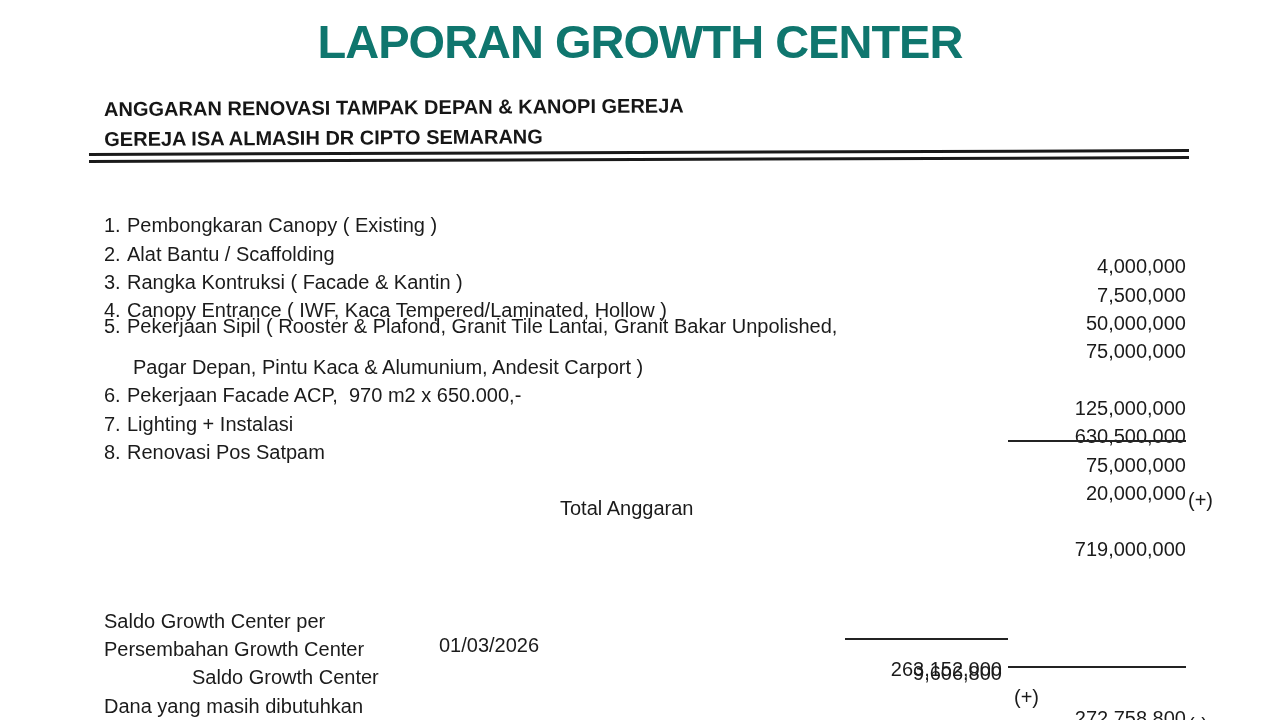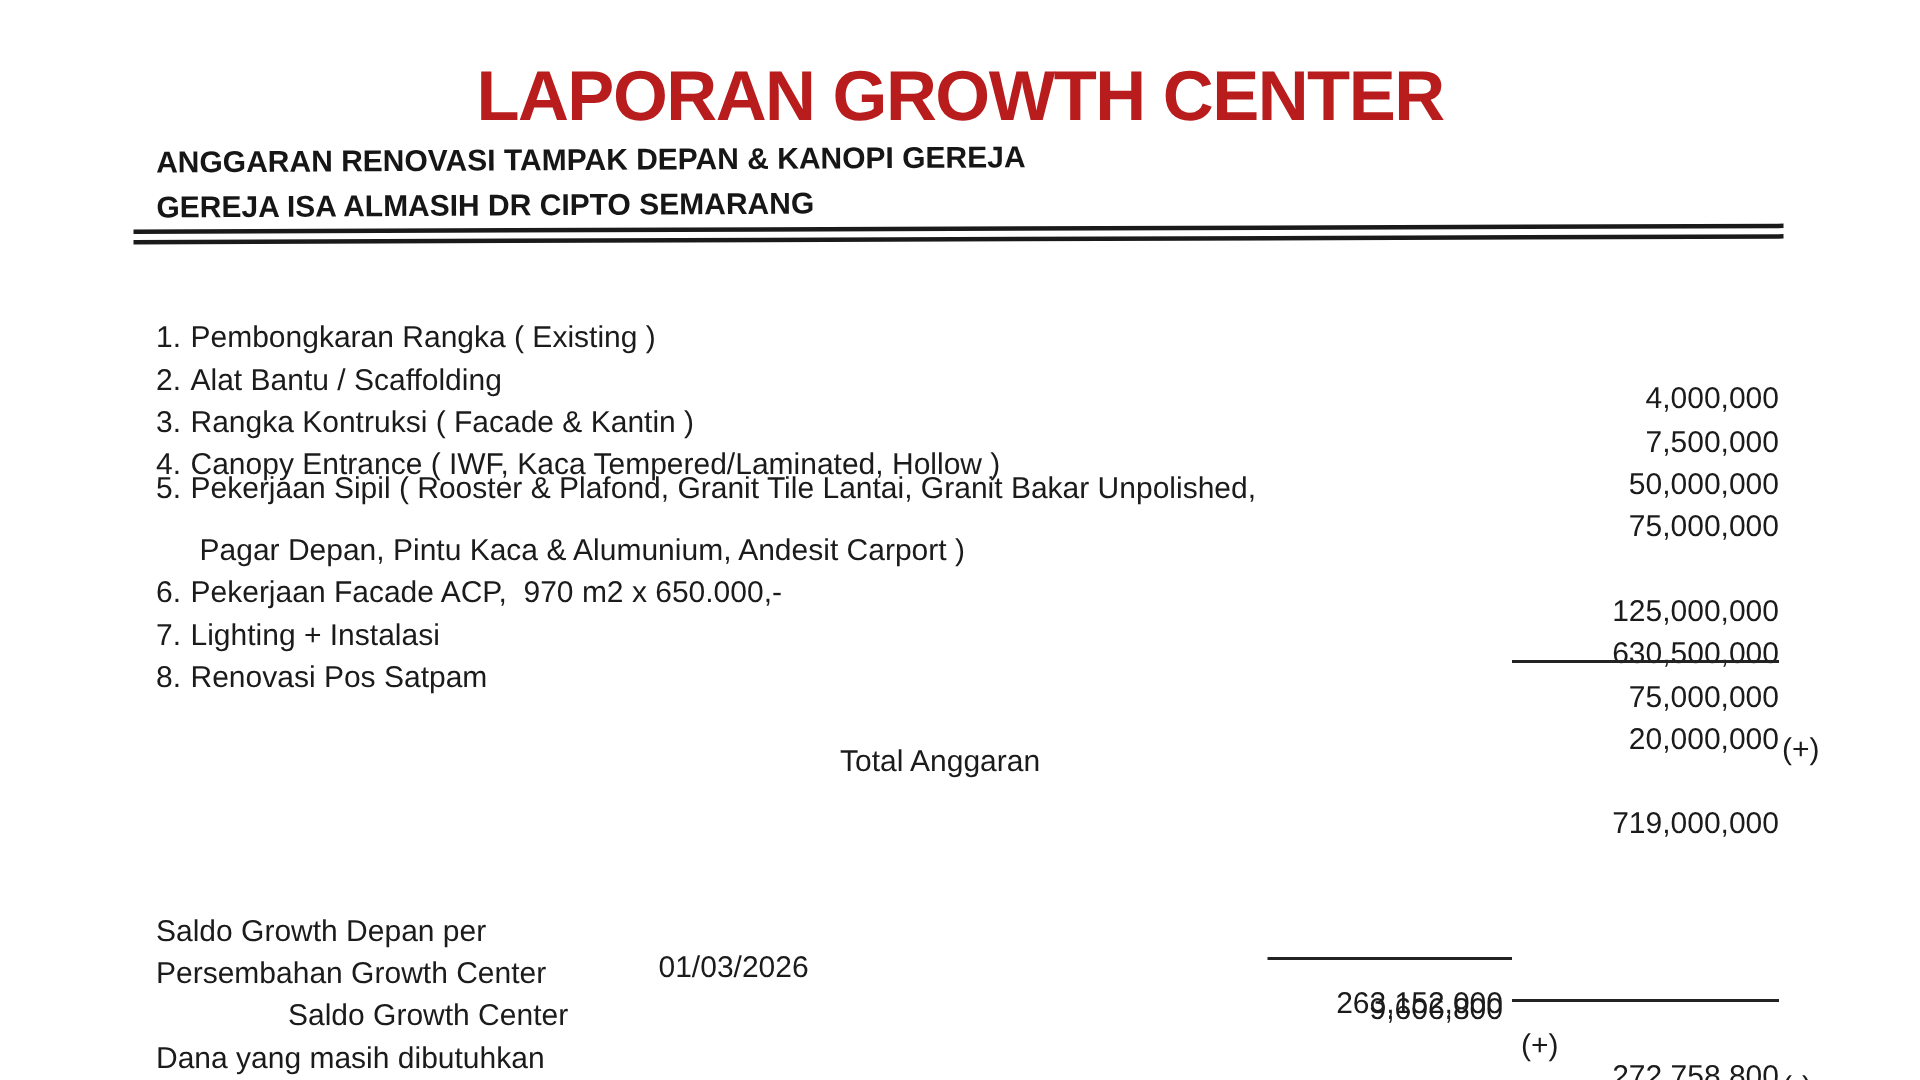--- a/index.html
+++ b/index.html
@@ -11,28 +11,28 @@
     position: relative;
     width: 1280px;
     height: 720px;
     background: #ffffff;
     overflow: hidden;
     font-family: "Liberation Sans", "DejaVu Sans", sans-serif;
     color: #1b1b1b;
   }
   .title {
     position: absolute;
-    top: 36px;
+    top: 14px;
     left: 0;
     right: 0;
     text-align: center;
     font-size: 47px;
     font-weight: bold;
     letter-spacing: -1px;
-    color: #b91c1c;
+    color: #0f766e;
   }
   .subhead {
     position: absolute;
     left: 104px;
     top: 98px;
     font-weight: bold;
     font-size: 20px;
     color: #161616;
     transform: rotate(-0.35deg);
     transform-origin: left top;
@@ -96,21 +96,21 @@
   <div class="title">LAPORAN GROWTH CENTER</div>
 
   <div class="subhead">
     <div class="sub1">ANGGARAN RENOVASI TAMPAK DEPAN &amp; KANOPI GEREJA</div>
     <div class="sub2">GEREJA ISA ALMASIH DR CIPTO SEMARANG</div>
   </div>
 
   <div class="rule"></div>
 
   <div class="row" style="top:189px">
-    <span class="lbl"><span class="no">1.</span><span>Pembongkaran Rangka ( Existing )</span></span>
+    <span class="lbl"><span class="no">1.</span><span>Pembongkaran Canopy ( Existing )</span></span>
     <span class="amtB">4,000,000</span>
   </div>
   <div class="row" style="top:218px">
     <span class="lbl"><span class="no">2.</span><span>Alat Bantu / Scaffolding</span></span>
     <span class="amtB">7,500,000</span>
   </div>
   <div class="row" style="top:246px">
     <span class="lbl"><span class="no">3.</span><span>Rangka Kontruksi ( Facade &amp; Kantin )</span></span>
     <span class="amtB">50,000,000</span>
   </div>
@@ -140,21 +140,21 @@
   </div>
 
   <div class="uline uline-items"></div>
 
   <div class="row" style="top:472px">
     <span class="total-lbl">Total Anggaran</span>
     <span class="amtB">719,000,000</span>
   </div>
 
   <div class="row" style="top:585px">
-    <span class="lbl">Saldo Growth Depan per</span>
+    <span class="lbl">Saldo Growth Center per</span>
     <span class="date">01/03/2026</span>
     <span class="amtA">263,152,000</span>
   </div>
   <div class="row" style="top:613px">
     <span class="lbl">Persembahan Growth Center</span>
     <span class="amtA">9,606,800</span>
     <span class="opA">(+)</span>
   </div>
   <div class="uline uline-sumA"></div>
 

